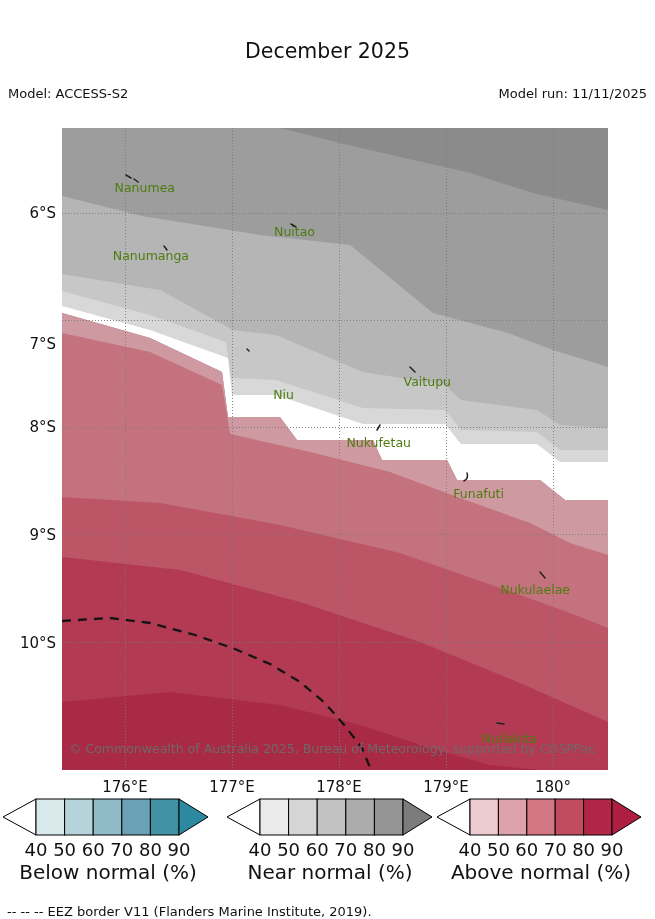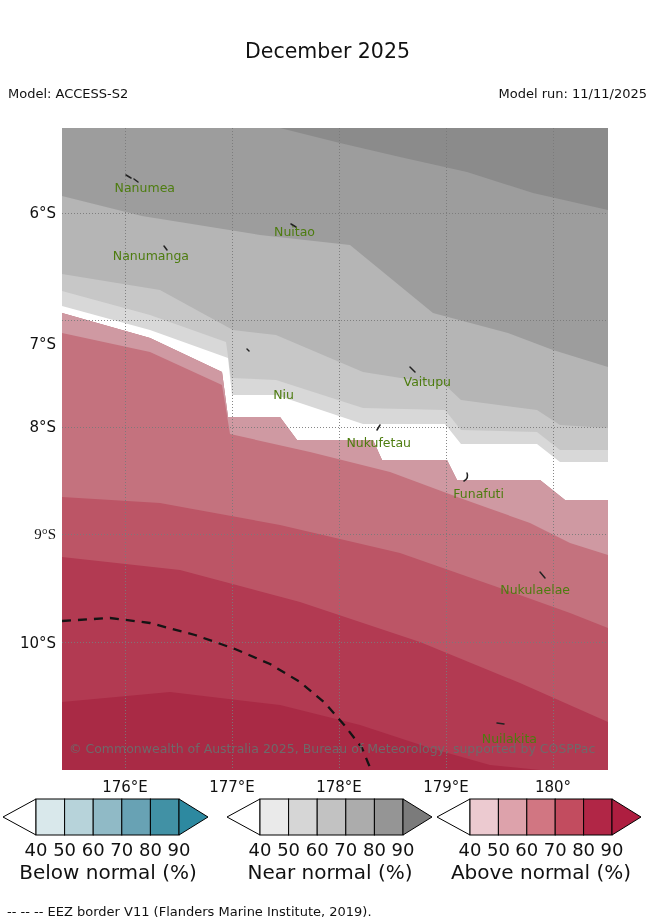--- a/index.html
+++ b/index.html
@@ -112,21 +112,21 @@
 <div class="abs meta meta-left">
   <div>Model: ACCESS-S2</div>
 </div>
 <div class="abs meta meta-right">
   <div>Model run: 11/11/2025</div>
 </div>
 
 <span class="abs lat-label" style="top:204px;">6°S</span>
 <span class="abs lat-label" style="top:311px;margin-top:24px;">7°S</span>
 <span class="abs lat-label" style="top:418px;">8°S</span>
-<span class="abs lat-label" style="top:526px;font-family:Liberation Serif, serif;">9°S</span>
+<span class="abs lat-label" style="top:526px;">9°S</span>
 <span class="abs lat-label" style="top:634px;">10°S</span>
 
 <span class="abs lon-label" style="left:93px;">176°E</span>
 <span class="abs lon-label" style="left:200px;">177°E</span>
 <span class="abs lon-label" style="left:307px;">178°E</span>
 <span class="abs lon-label" style="left:414px;">179°E</span>
 <span class="abs lon-label" style="left:521px;">180°</span>
 
 <span class="abs island-label" style="left:55px;top:180px;">Nanumea</span>
 <span class="abs island-label" style="left:195px;top:224px;">Nuitao</span>

